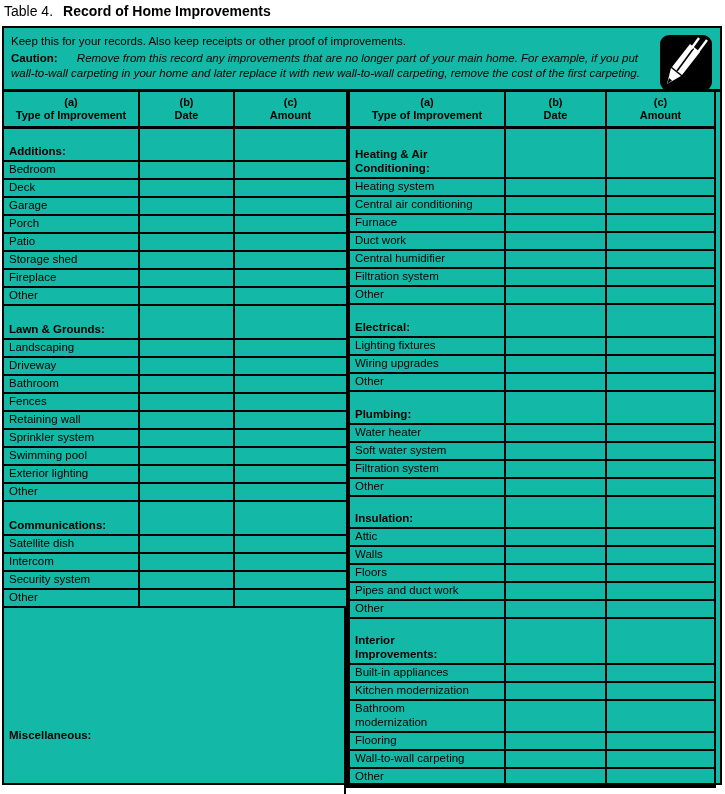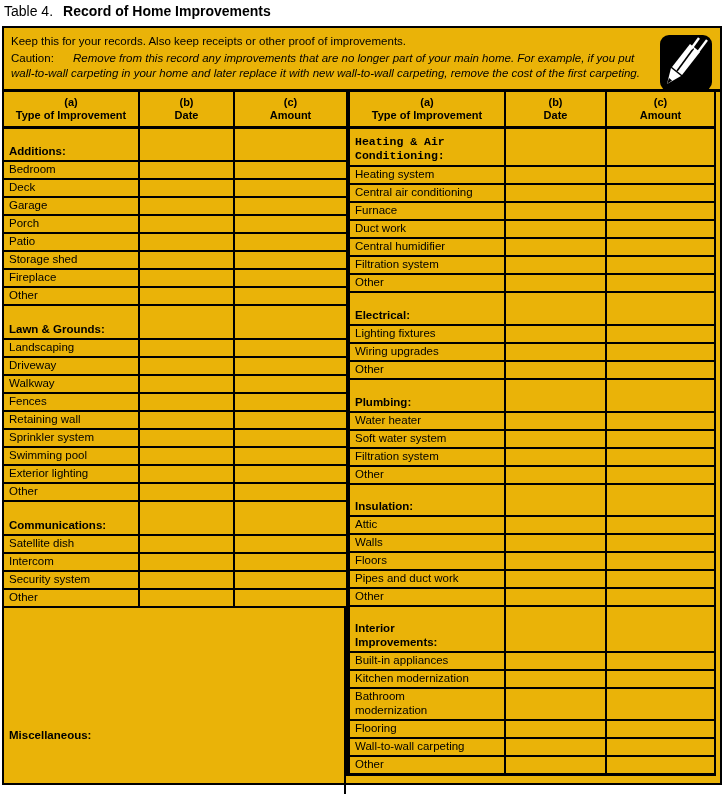--- a/index.html
+++ b/index.html
@@ -7,31 +7,31 @@
   .page{
     position:relative;width:725px;height:794px;background:#ffffff;
     font-family:"Liberation Sans","DejaVu Sans",sans-serif;color:#000;
   }
   .title{position:absolute;left:4px;top:3px;font-size:14px;white-space:nowrap;}
   .title .t-prefix{font-weight:normal;margin-right:10px;}
   .title .t-main{font-weight:bold;}
 
   .outer{
     position:absolute;left:2px;top:26px;width:720px;height:759px;
-    border:2px solid #000;background:#eab308;display:flex;flex-direction:column;
+    border:2px solid #000;background:#14b8a6;display:flex;flex-direction:column;
   }
 
   
   .notebar{
     display:flex;align-items:flex-start;border-bottom:3px solid #000;
     padding:6px 6px 4px 7px;min-height:64px;
   }
   .note-text{flex:1;font-size:11.5px;line-height:15.5px;padding-right:10px;}
   .note-line1{margin-bottom:1px;}
-  .caution-label{font-weight:normal;font-style:normal;}
+  .caution-label{font-weight:bold;font-style:normal;}
   .caution-text{font-style:italic;margin-left:16px;}
   .icon-box{flex:0 0 auto;margin-top:1px;margin-right:2px;}
 
   
   .heads{display:flex;align-items:stretch;}
   .half{display:flex;flex-direction:column;}
   .half.left{width:342px;}
   .half.right{width:370px;border-left:4px solid #000;}
   .colheads{
     display:flex;border-bottom:3px solid #000;height:37px;
@@ -54,21 +54,21 @@
   .cell.type{flex:0 0 136px;border-right:2px solid #000;padding:0 4px 1px 5px;
              align-items:flex-end;}
   .half.right .cell.type{flex:0 0 156px;}
   .cell.date{flex:0 0 95px;border-right:2px solid #000;}
   .half.right .cell.date{flex:0 0 101px;}
   .cell.amount{flex:1;}
   .half.right .cell.amount{border-right:2px solid #000;}
   .lbl{font-size:11.5px;line-height:14px;padding-bottom:1px;}
   .row.section{min-height:33px;}
   .row.section .lbl{font-weight:bold;}
-  .row.section.top .cell.type{align-items:center;padding-top:6px;font-family:Liberation Mono, monospace;}
+  .row.section.top .cell.type{align-items:center;padding-top:18px;}
   .lbl.wrap{max-width:108px;}
   .row.section .lbl.wrap{max-width:100px;}
 </style>
 </head>
 <body>
 
 <div class="page">
 
   <div class="title">
     <span class="t-prefix">Table 4.</span><span class="t-main">Record of Home Improvements</span>
@@ -214,21 +214,21 @@
             </div>
             <div class="row item">
               <div class="cell type">
                 <span class="lbl">Driveway</span>
               </div>
               <div class="cell date"></div>
               <div class="cell amount"></div>
             </div>
             <div class="row item">
               <div class="cell type">
-                <span class="lbl">Walkway</span>
+                <span class="lbl">Bathroom</span>
               </div>
               <div class="cell date"></div>
               <div class="cell amount"></div>
             </div>
             <div class="row item">
               <div class="cell type">
                 <span class="lbl">Fences</span>
               </div>
               <div class="cell date"></div>
               <div class="cell amount"></div>

